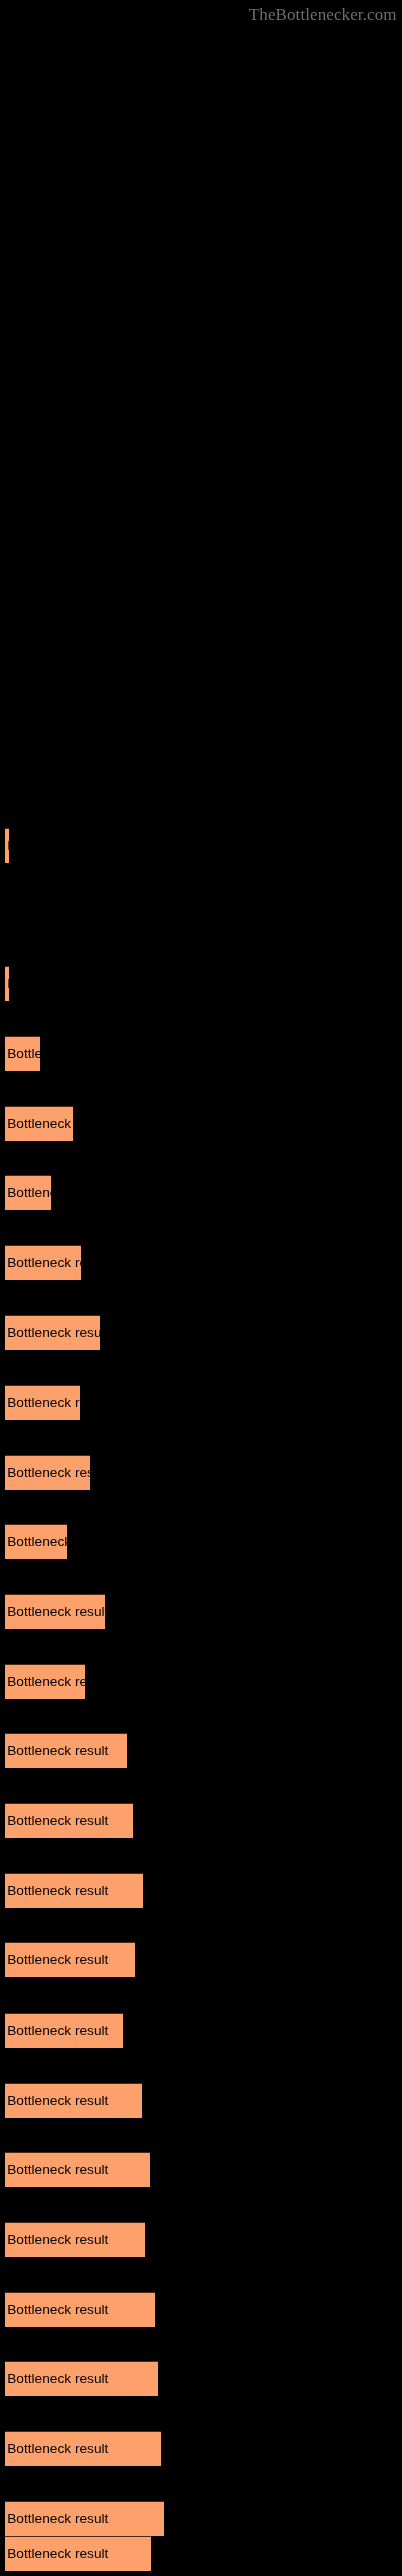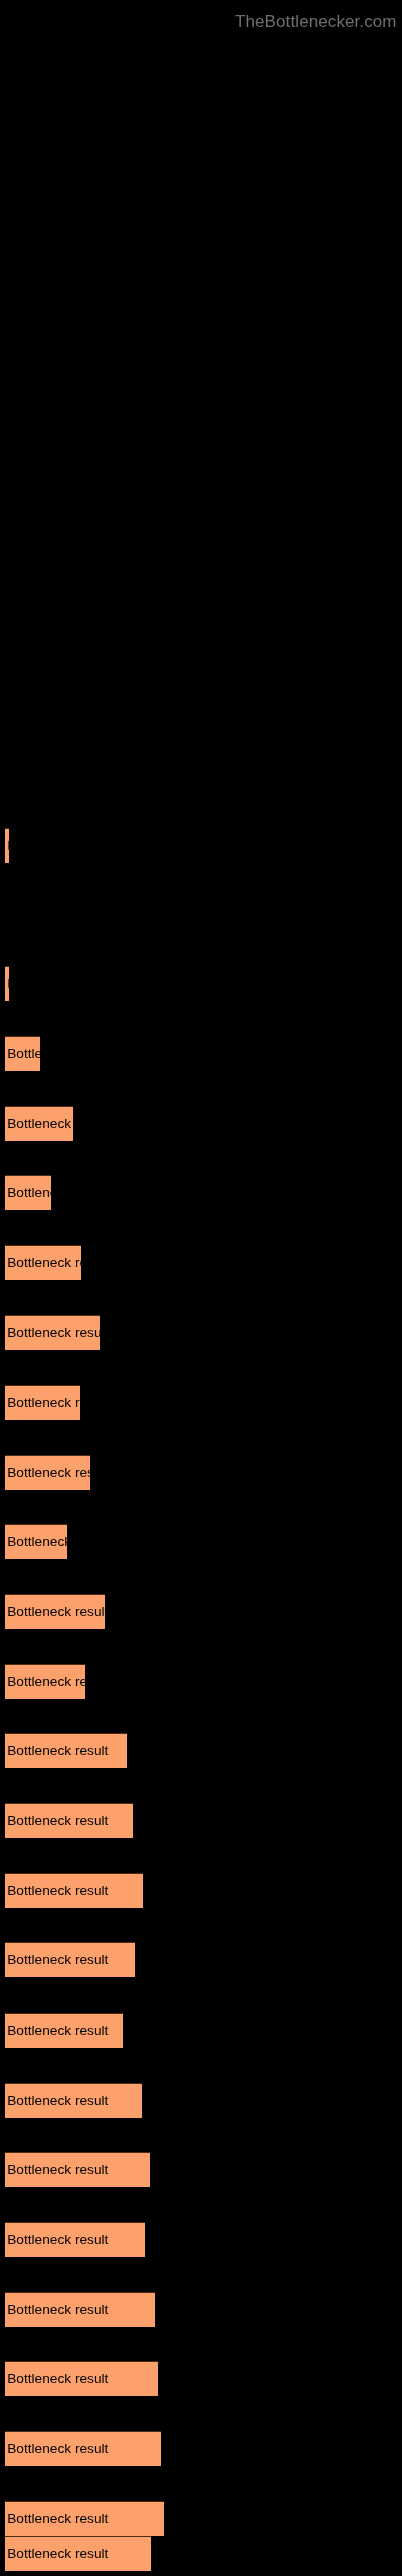--- a/index.html
+++ b/index.html
@@ -11,28 +11,28 @@
     overflow:hidden;
   }
   #root {
     position:relative;
     width:403px;
     height:2576px;
     background:#000000;
   }
   #site-title {
     position:absolute;
-    top:11px;
+    top:4px;
     right:6.4px;
     font-size:17px;
     line-height:21px;
     color:#6e6e6e;
     letter-spacing:0.1px;
     white-space:nowrap;
-    font-family:Liberation Sans, sans-serif;
+    font-family:Liberation Serif, serif;
     margin-left:46px;
   }
   #chart-area {
     position:absolute;
     left:0;
     top:0;
     width:403px;
     height:2576px;
   }
   .bar-row {

